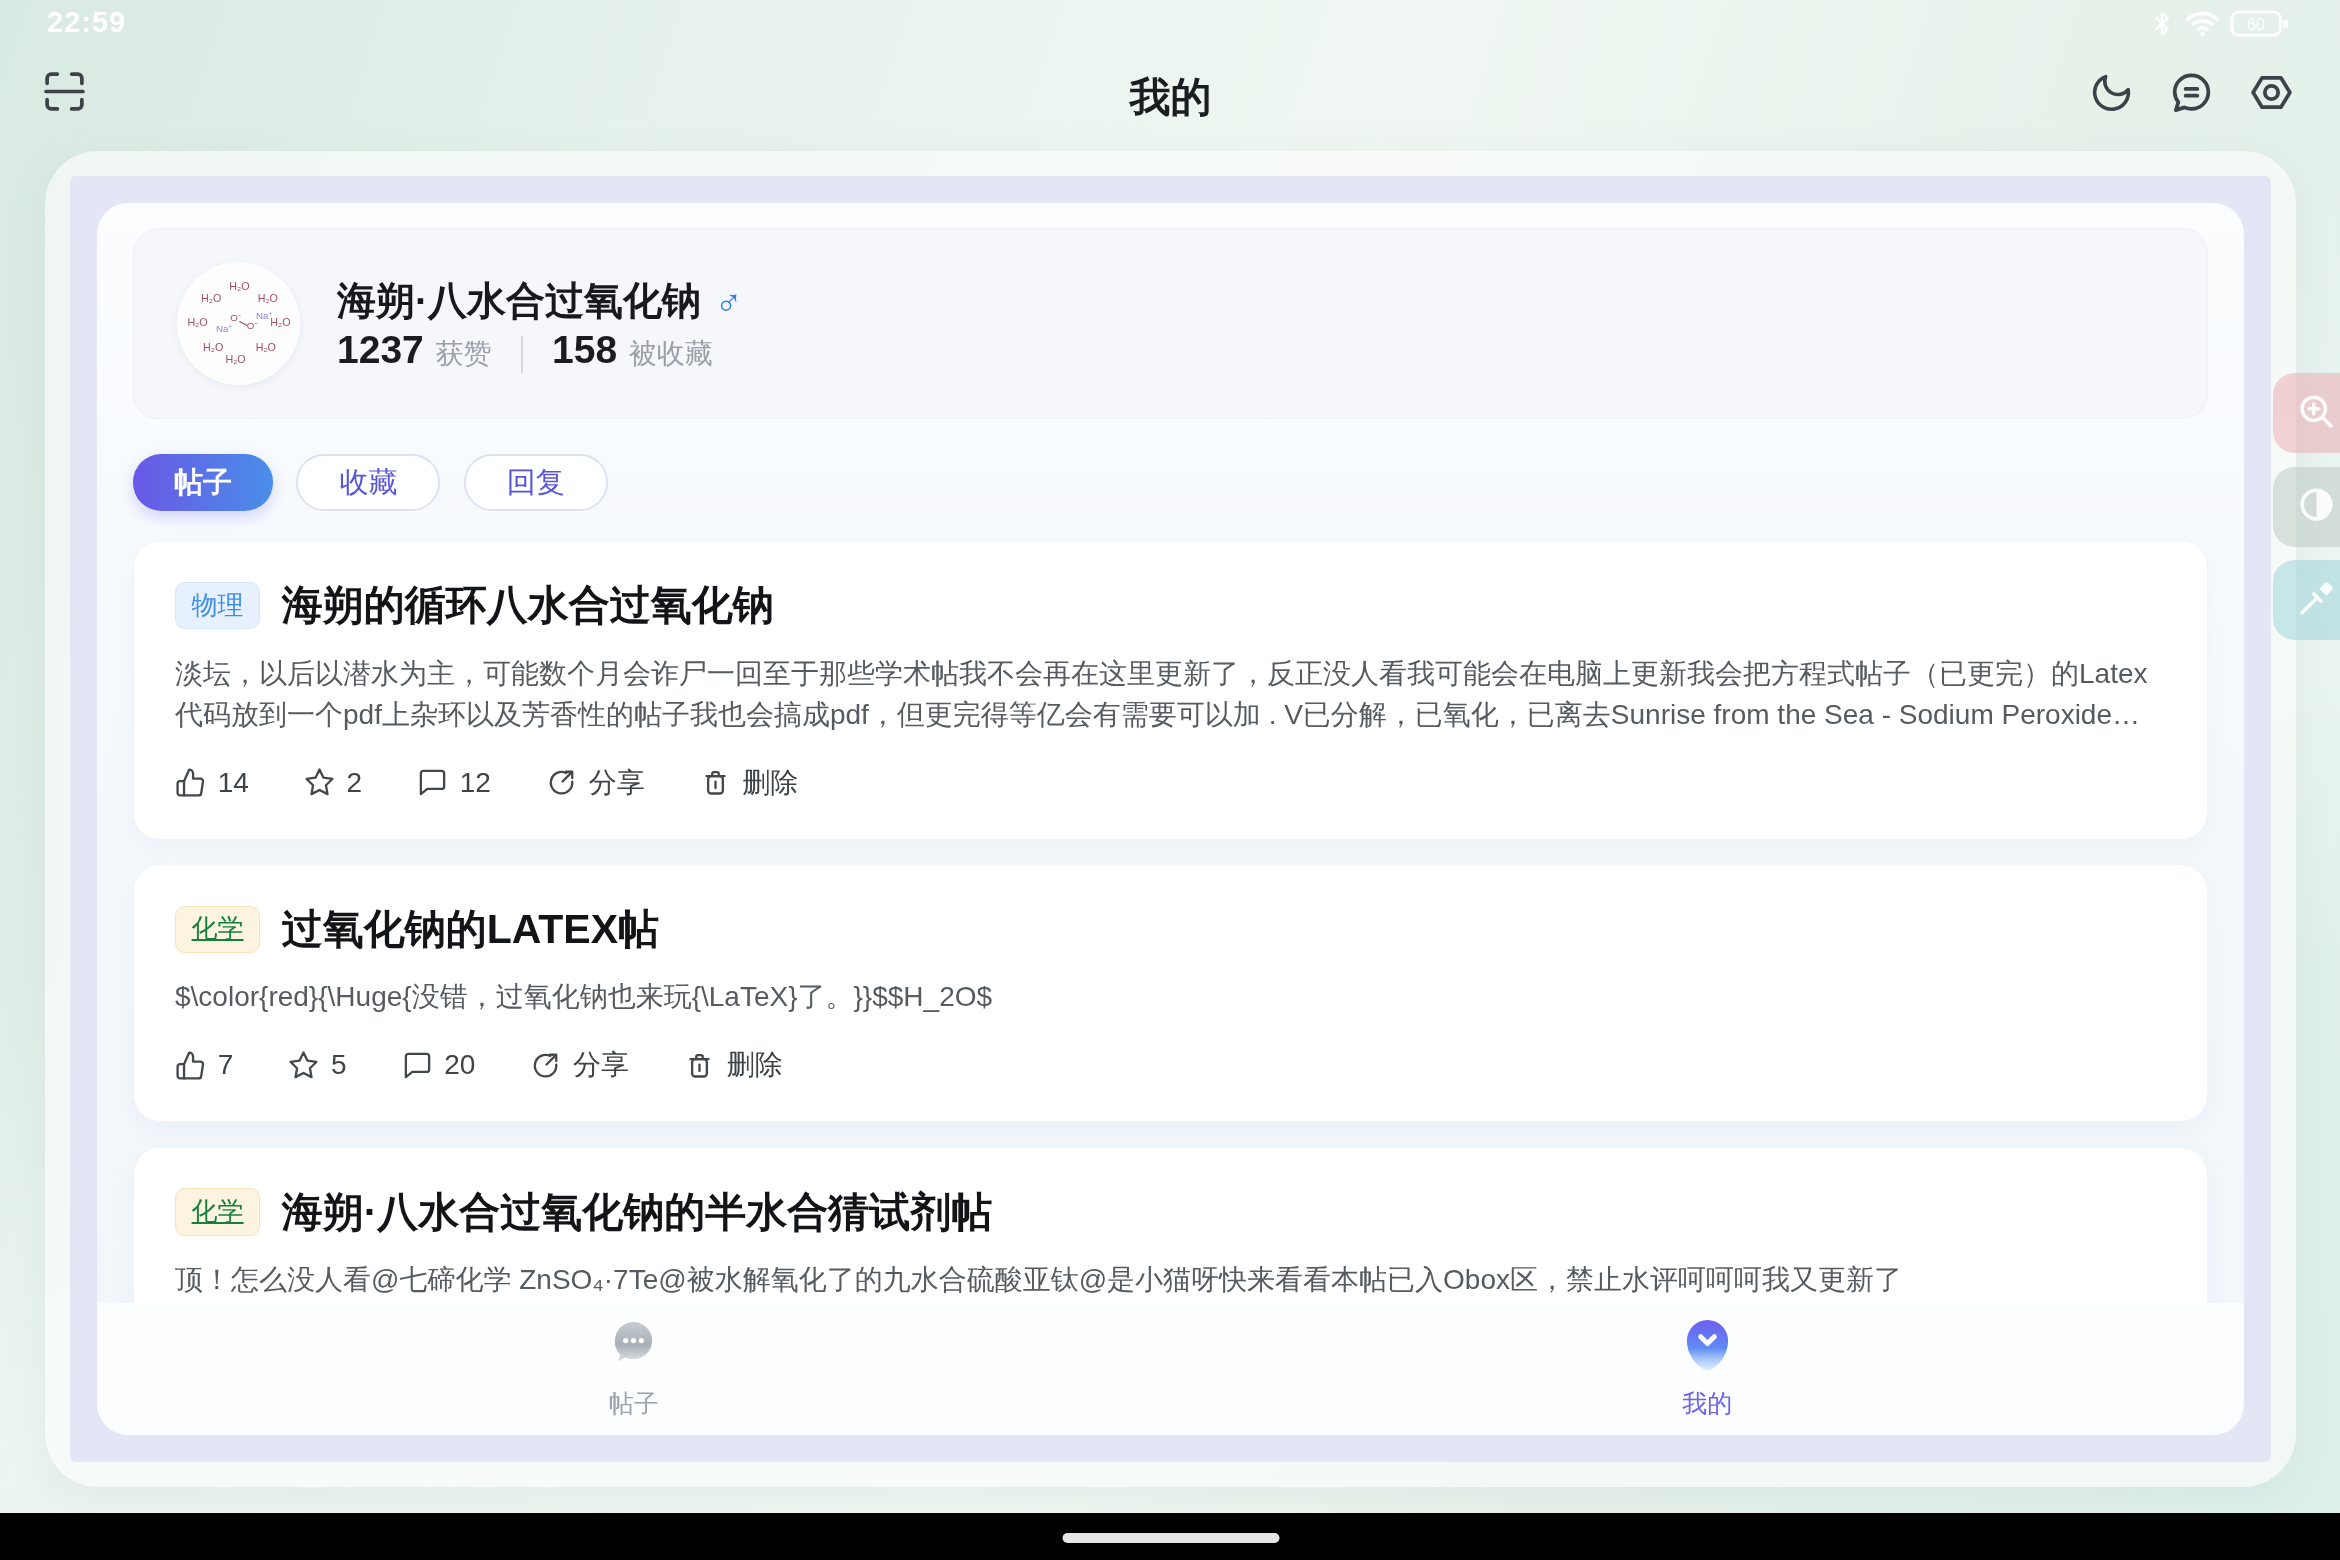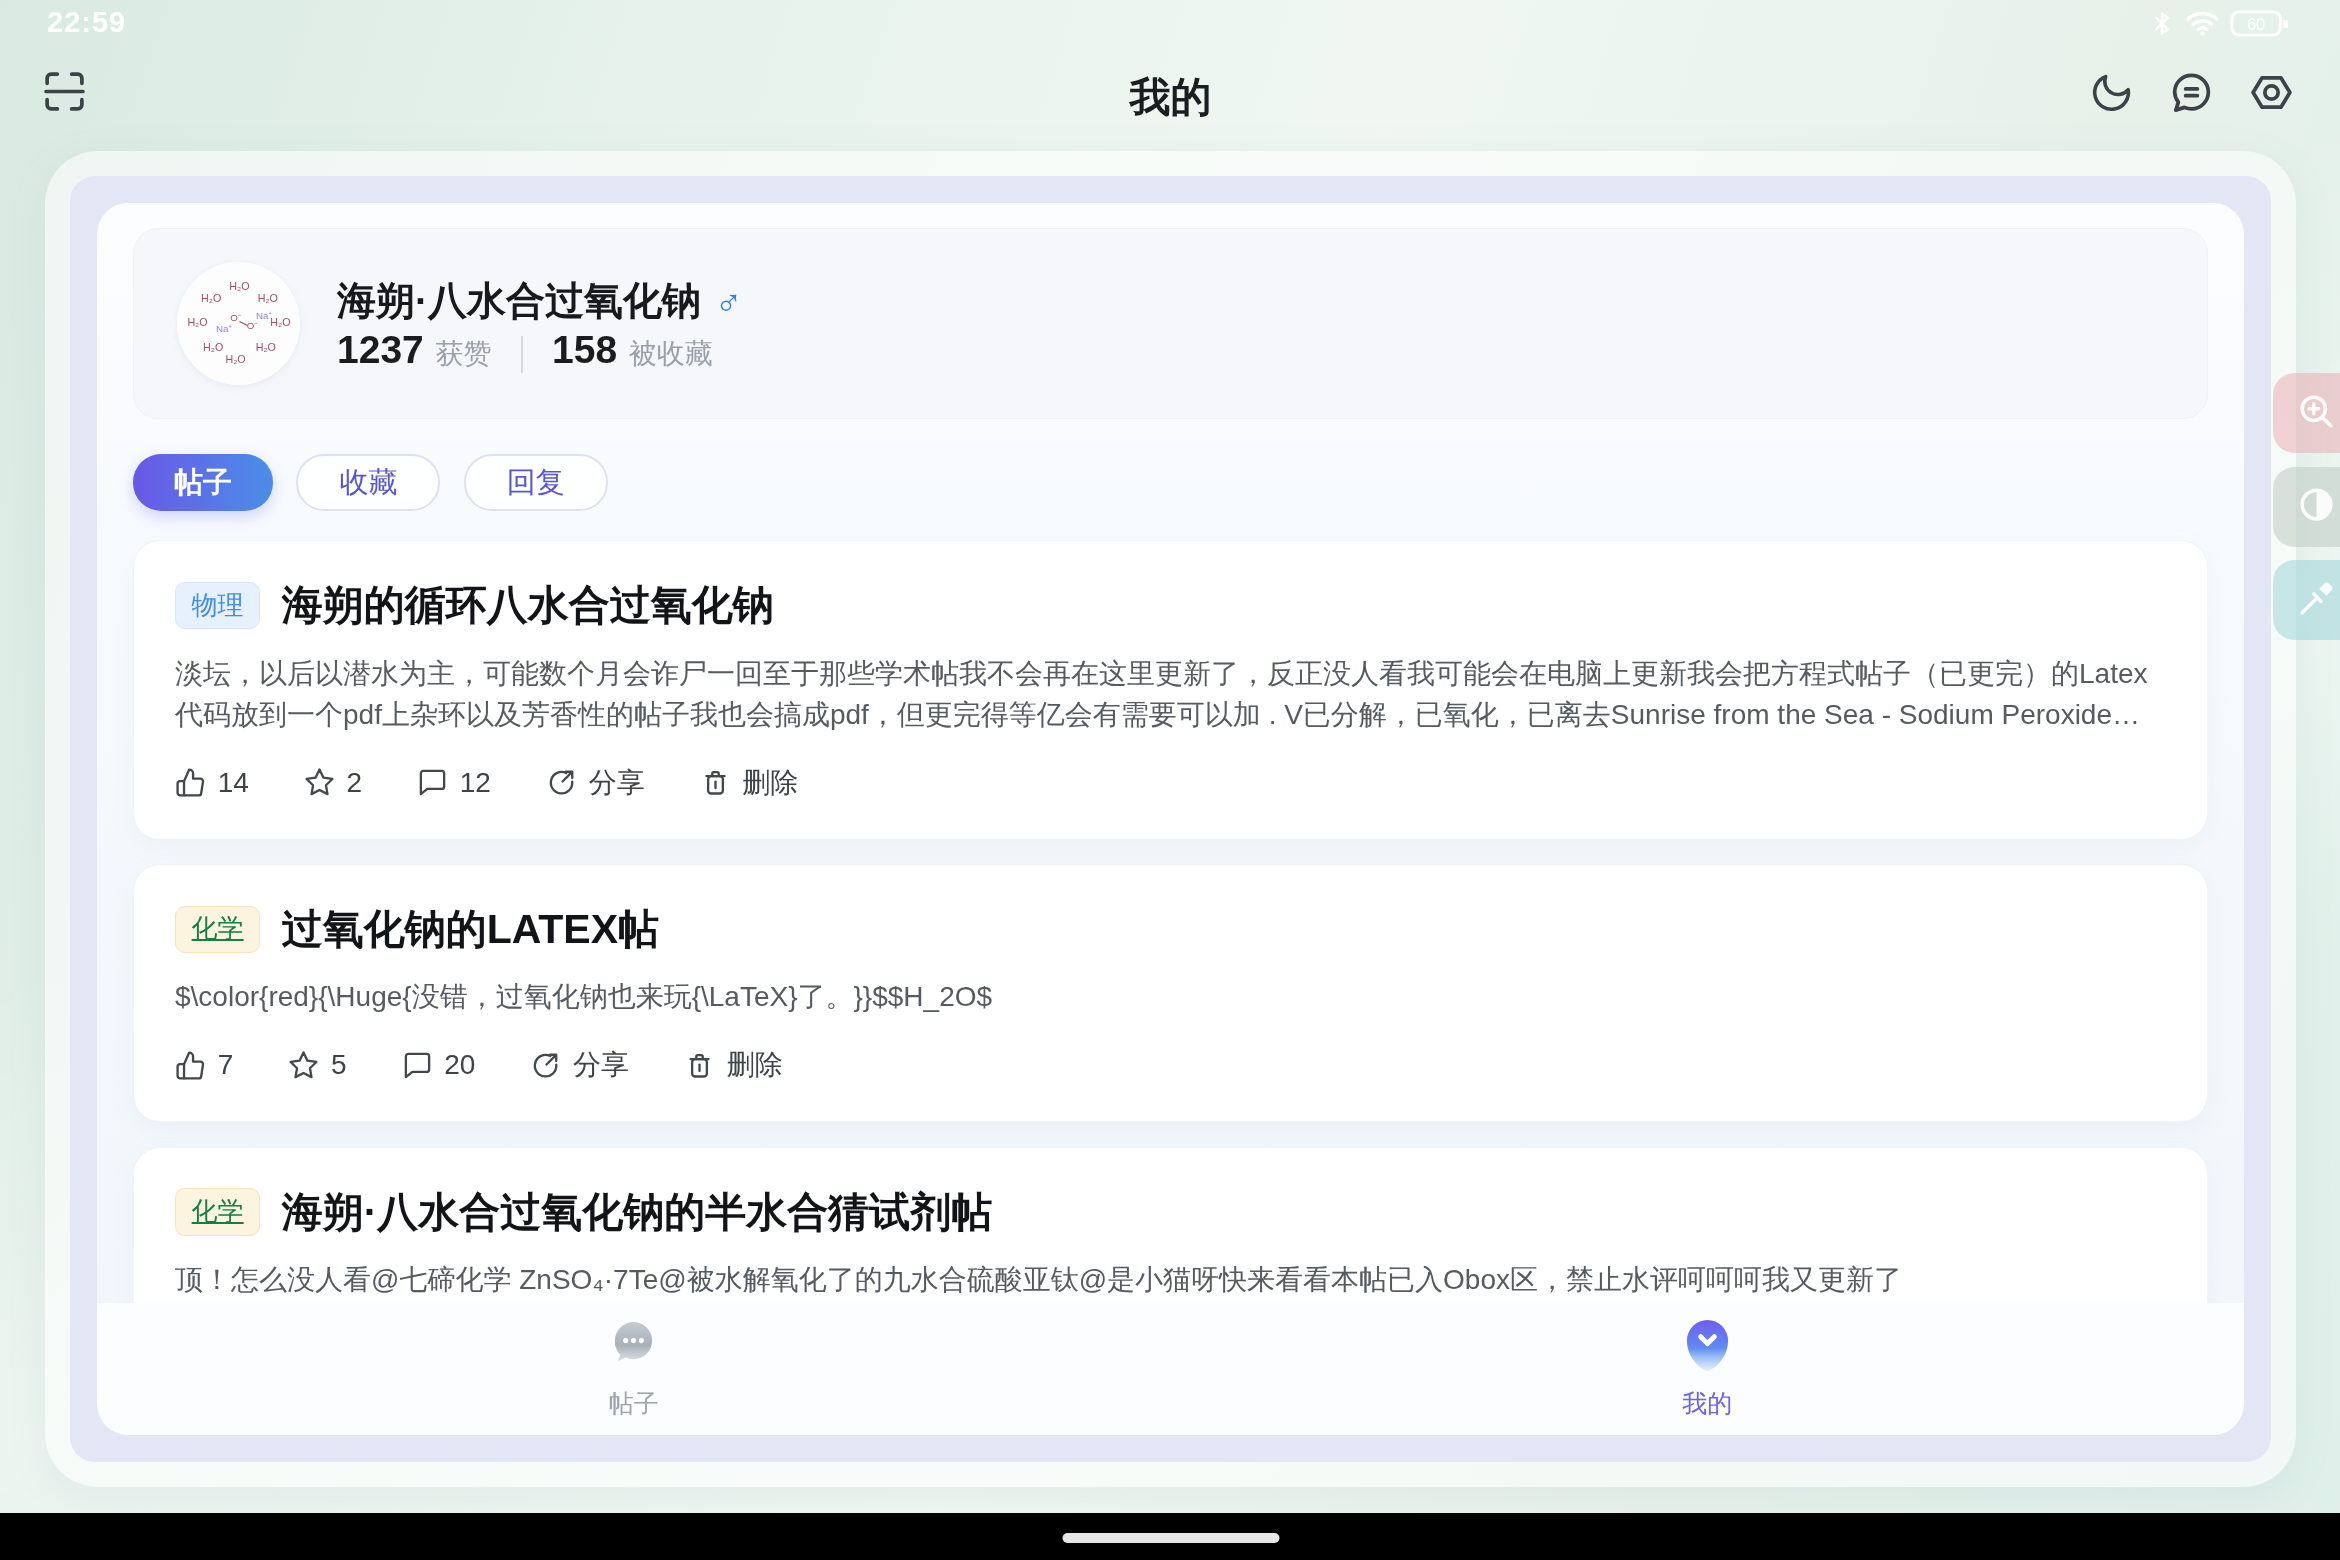--- a/index.html
+++ b/index.html
@@ -19,21 +19,21 @@
   .app-header{position:absolute;left:0;top:60px;width:100%;height:74px;}
   .scan-btn{position:absolute;left:39px;top:7.8px;width:51px;height:51px;display:flex;align-items:center;justify-content:center;}
   .page-title{position:absolute;left:0;top:0;width:100%;text-align:center;font-size:41px;font-weight:bold;color:#1b1e21;line-height:74px;}
   .header-actions{position:absolute;right:43px;top:7.8px;display:flex;gap:27px;align-items:center;}
   .header-actions .hbtn{width:53px;height:53px;display:flex;align-items:center;justify-content:center;}
 
   
   .frame{position:absolute;left:45px;top:151px;width:2251px;height:1336px;border-radius:53px;
     background:rgba(255,255,255,0.55);box-sizing:border-box;padding:25px;
     box-shadow:0 9.8px 39px rgba(120,150,170,0.10);}
-  .frame2{width:100%;height:100%;box-sizing:border-box;border-radius:25px;background:#e2e6f5;padding:27px;}
+  .frame2{width:100%;height:100%;box-sizing:border-box;border-radius:6px;background:#e2e6f5;padding:27px;}
   .frame3{position:relative;width:100%;height:100%;box-sizing:border-box;border-radius:31px;overflow:hidden;
     background:linear-gradient(180deg,#fbfdff 0%,#f4f8fc 55%,#f1f6fb 100%);
     padding:25px 36px 0 36px;}
 
   
   .profile-card{background:#f5f7fb;border-radius:25px;padding:33px 43px;display:flex;align-items:center;gap:37px;
     border:1px solid #eef1f7;}
   .avatar{width:123px;height:123px;border-radius:50%;background:#fefefe;flex:0 0 auto;overflow:hidden;
     box-shadow:0 2px 7.8px rgba(150,160,190,0.15);}
   .profile-info{display:flex;flex-direction:column;}

